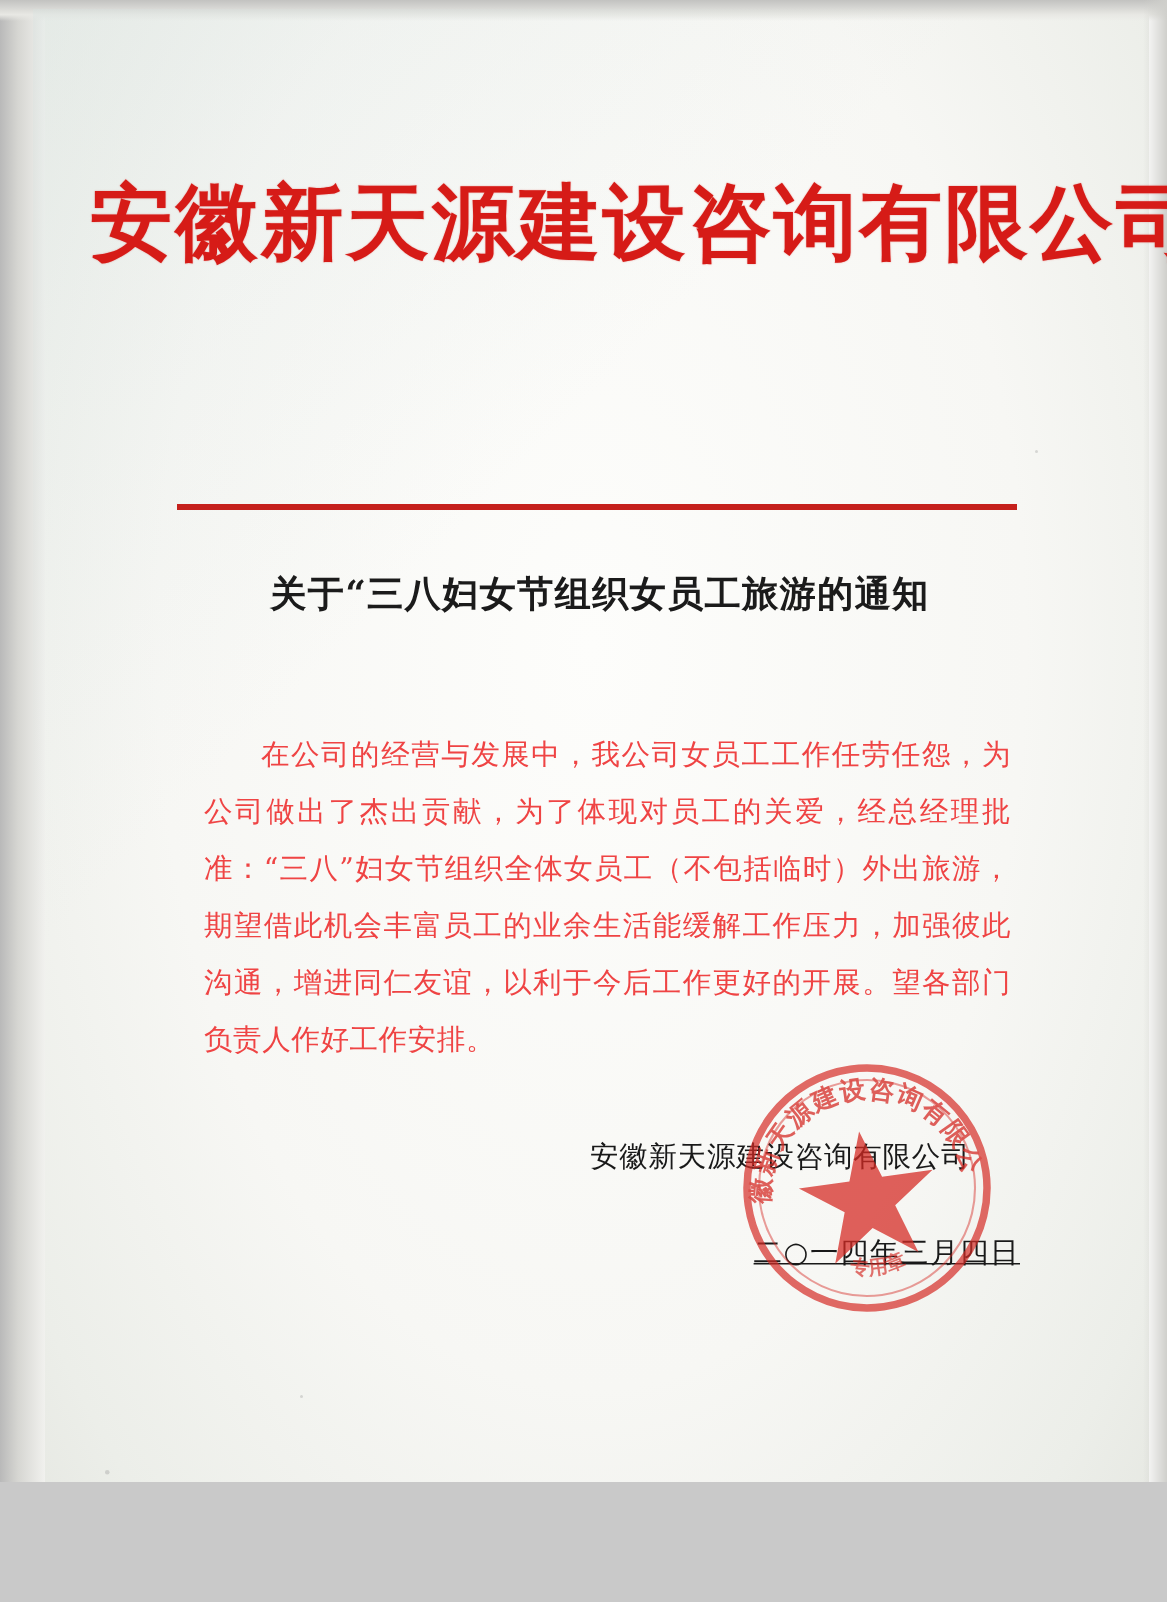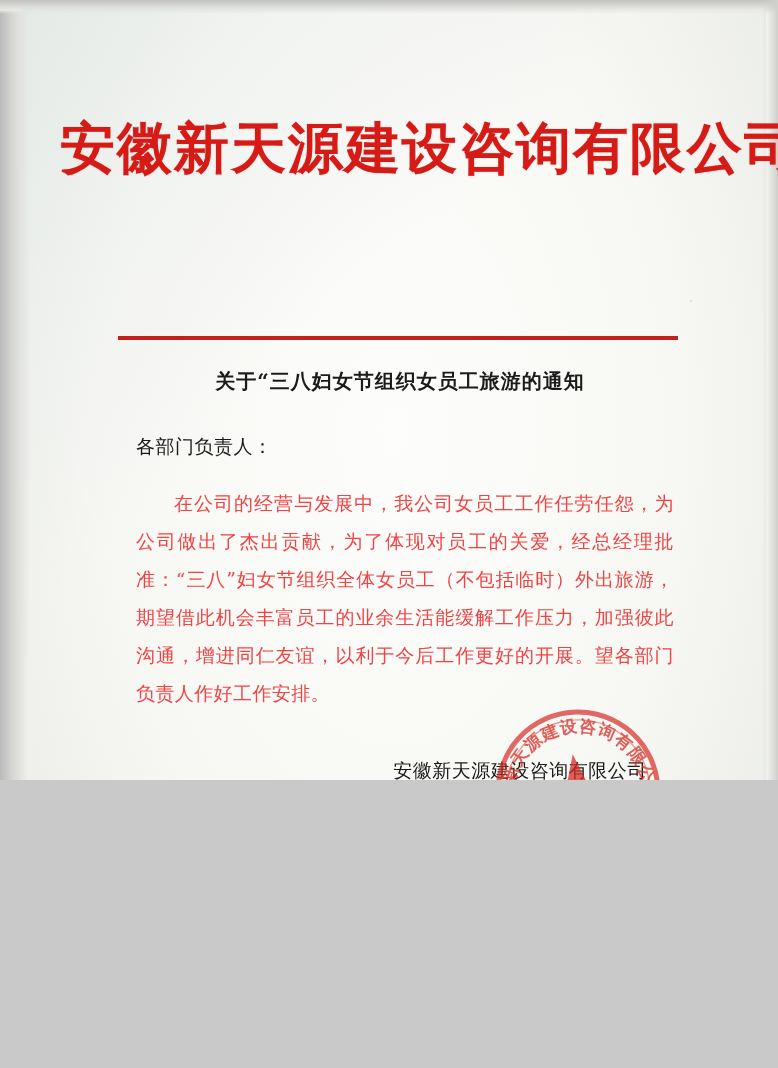--- a/index.html
+++ b/index.html
@@ -9,21 +9,21 @@
   body {
     width: 778px;
     height: 1068px;
     background: #c9c9c9;
     font-family: "Liberation Serif", serif;
     overflow: hidden;
   }
   #page {
     position: relative;
     width: 778px;
-    height: 780px;
+    height: 988px;
     background: #ffffff;
     overflow: hidden;
   }
   
   .paper {
     position: absolute;
     left: 22px;
     top: 6px;
     width: 744px;
     height: 1062px;
@@ -89,25 +89,25 @@
     top: 336px;
     width: 560px;
     height: 4px;
     background: #c5201c;
   }
 
   
   .doc-title {
     position: absolute;
     left: 90px;
-    top: 368px;
+    top: 380px;
     width: 620px;
     text-align: center;
     font-family: "DejaVu Serif", "Liberation Serif", serif;
-    font-size: 20px;
+    font-size: 24px;
     font-weight: bold;
     color: #1b1b1b;
     letter-spacing: 1px;
   }
 
   
   .salutation {
     position: absolute;
     left: 136px;
     top: 434px;
@@ -201,21 +201,20 @@
   <div class="paper-tint"></div>
 
   <div class="letterhead">
     <div class="letterhead-title">安徽新天源建设咨询有限公司</div>
   </div>
 
   <div class="red-rule"></div>
 
   <div class="doc-title">关于“三八妇女节组织女员工旅游的通知</div>
 
-  <div class="salutation">各部门负责人：</div>
 
   <div class="body-text">在公司的经营与发展中，我公司女员工工作任劳任怨，为公司做出了杰出贡献，为了体现对员工的关爱，经总经理批准：“三八”妇女节组织全体女员工（不包括临时）外出旅游，期望借此机会丰富员工的业余生活能缓解工作压力，加强彼此沟通，增进同仁友谊，以利于今后工作更好的开展。望各部门负责人作好工作安排。</div>
 
   <div class="signature">安徽新天源建设咨询有限公司</div>
 
   <div class="sig-date">二○一四年三月四日</div>
 
   <div class="stamp">
     <svg width="172" height="172" viewBox="0 0 172 172" xmlns="http://www.w3.org/2000/svg">
       <circle cx="86" cy="86" r="80" fill="none" stroke="#d52a24" stroke-width="5" opacity="0.85"></circle>

